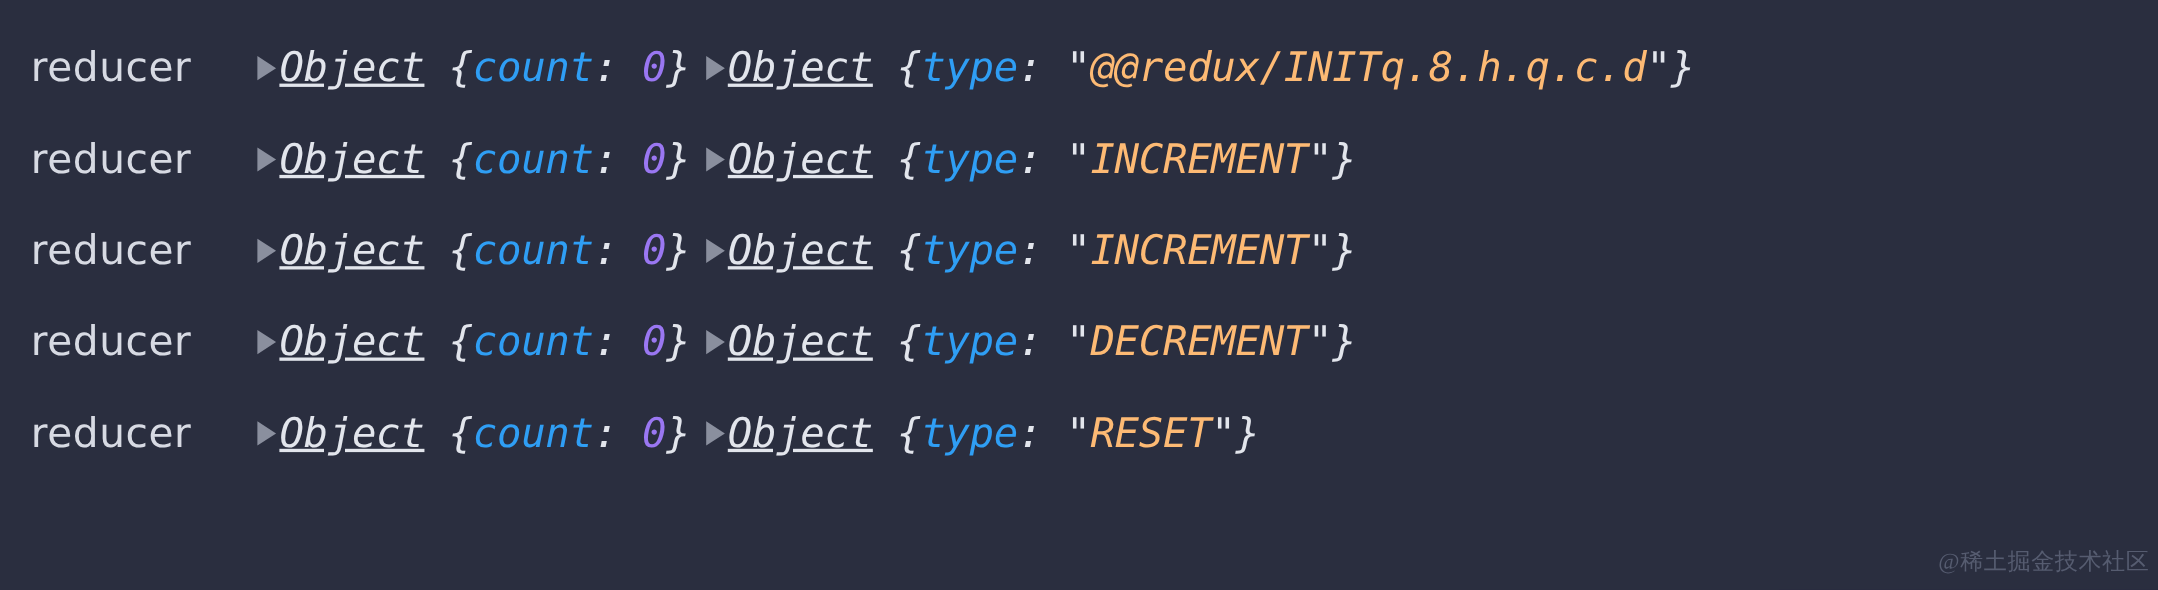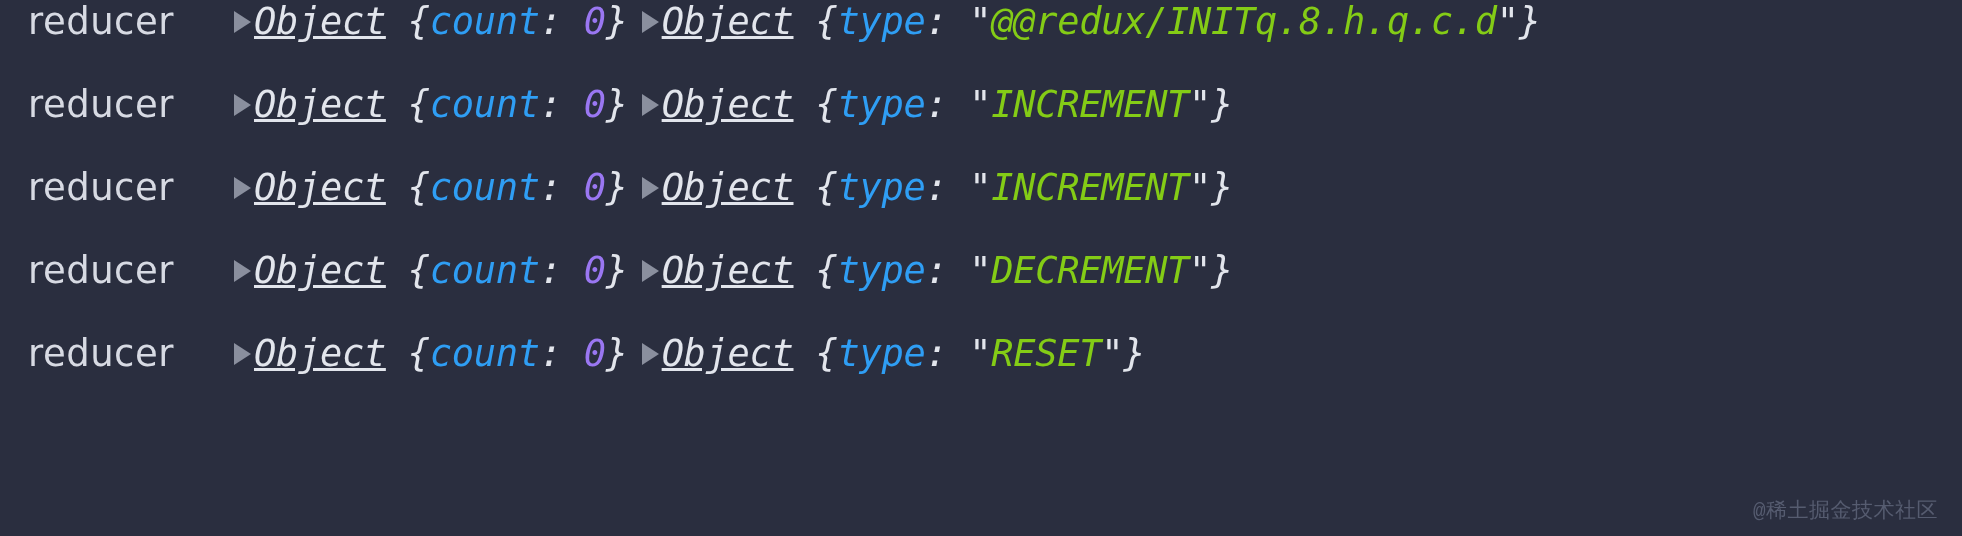--- a/index.html
+++ b/index.html
@@ -21,21 +21,21 @@
     background: #2a2e3f;
     box-sizing: border-box;
   }
 
   .log-row {
     position: absolute;
     left: 0;
     width: 1962px;
     height: 83px;
     display: flex;
-    align-items: flex-start;
+    align-items: flex-end;
     white-space: nowrap;
   }
 
   .row-source {
     display: inline-block;
     font-family: "DejaVu Sans", sans-serif;
     font-size: 37px;
     font-style: normal;
     color: #d7dae3;
     letter-spacing: 0.5px;
@@ -61,32 +61,32 @@
     vertical-align: middle;
     margin-right: 3px;
     position: relative;
     top: -2px;
   }
 
   .tok-objname  { color: #e2e5ec; text-decoration: underline; }
   .tok-punct    { color: #e2e5ec; }
   .tok-key      { color: #2f9ef4; }
   .tok-number   { color: #9a77f2; }
-  .tok-string   { color: #84cc16; }
+  .tok-string   { color: #fdba74; }
   .tok-quote    { color: #e2e5ec; font-style: normal; }
   .tok-space    { color: transparent; }
 
   .obj-group { margin-right: 14px; }
   .obj-group:last-child { margin-right: 0; }
 
   #watermark {
     position: absolute;
-    right: 24px;
+    right: 8px;
     bottom: 12px;
-    font-family: Liberation Mono, monospace;
+    font-family: Liberation Serif, serif;
     font-size: 21px;
     color: #565c70;
     letter-spacing: 0.5px;
     user-select: none;
   }
 </style>
 </head>
 <body>
 
 <div id="console-panel">

